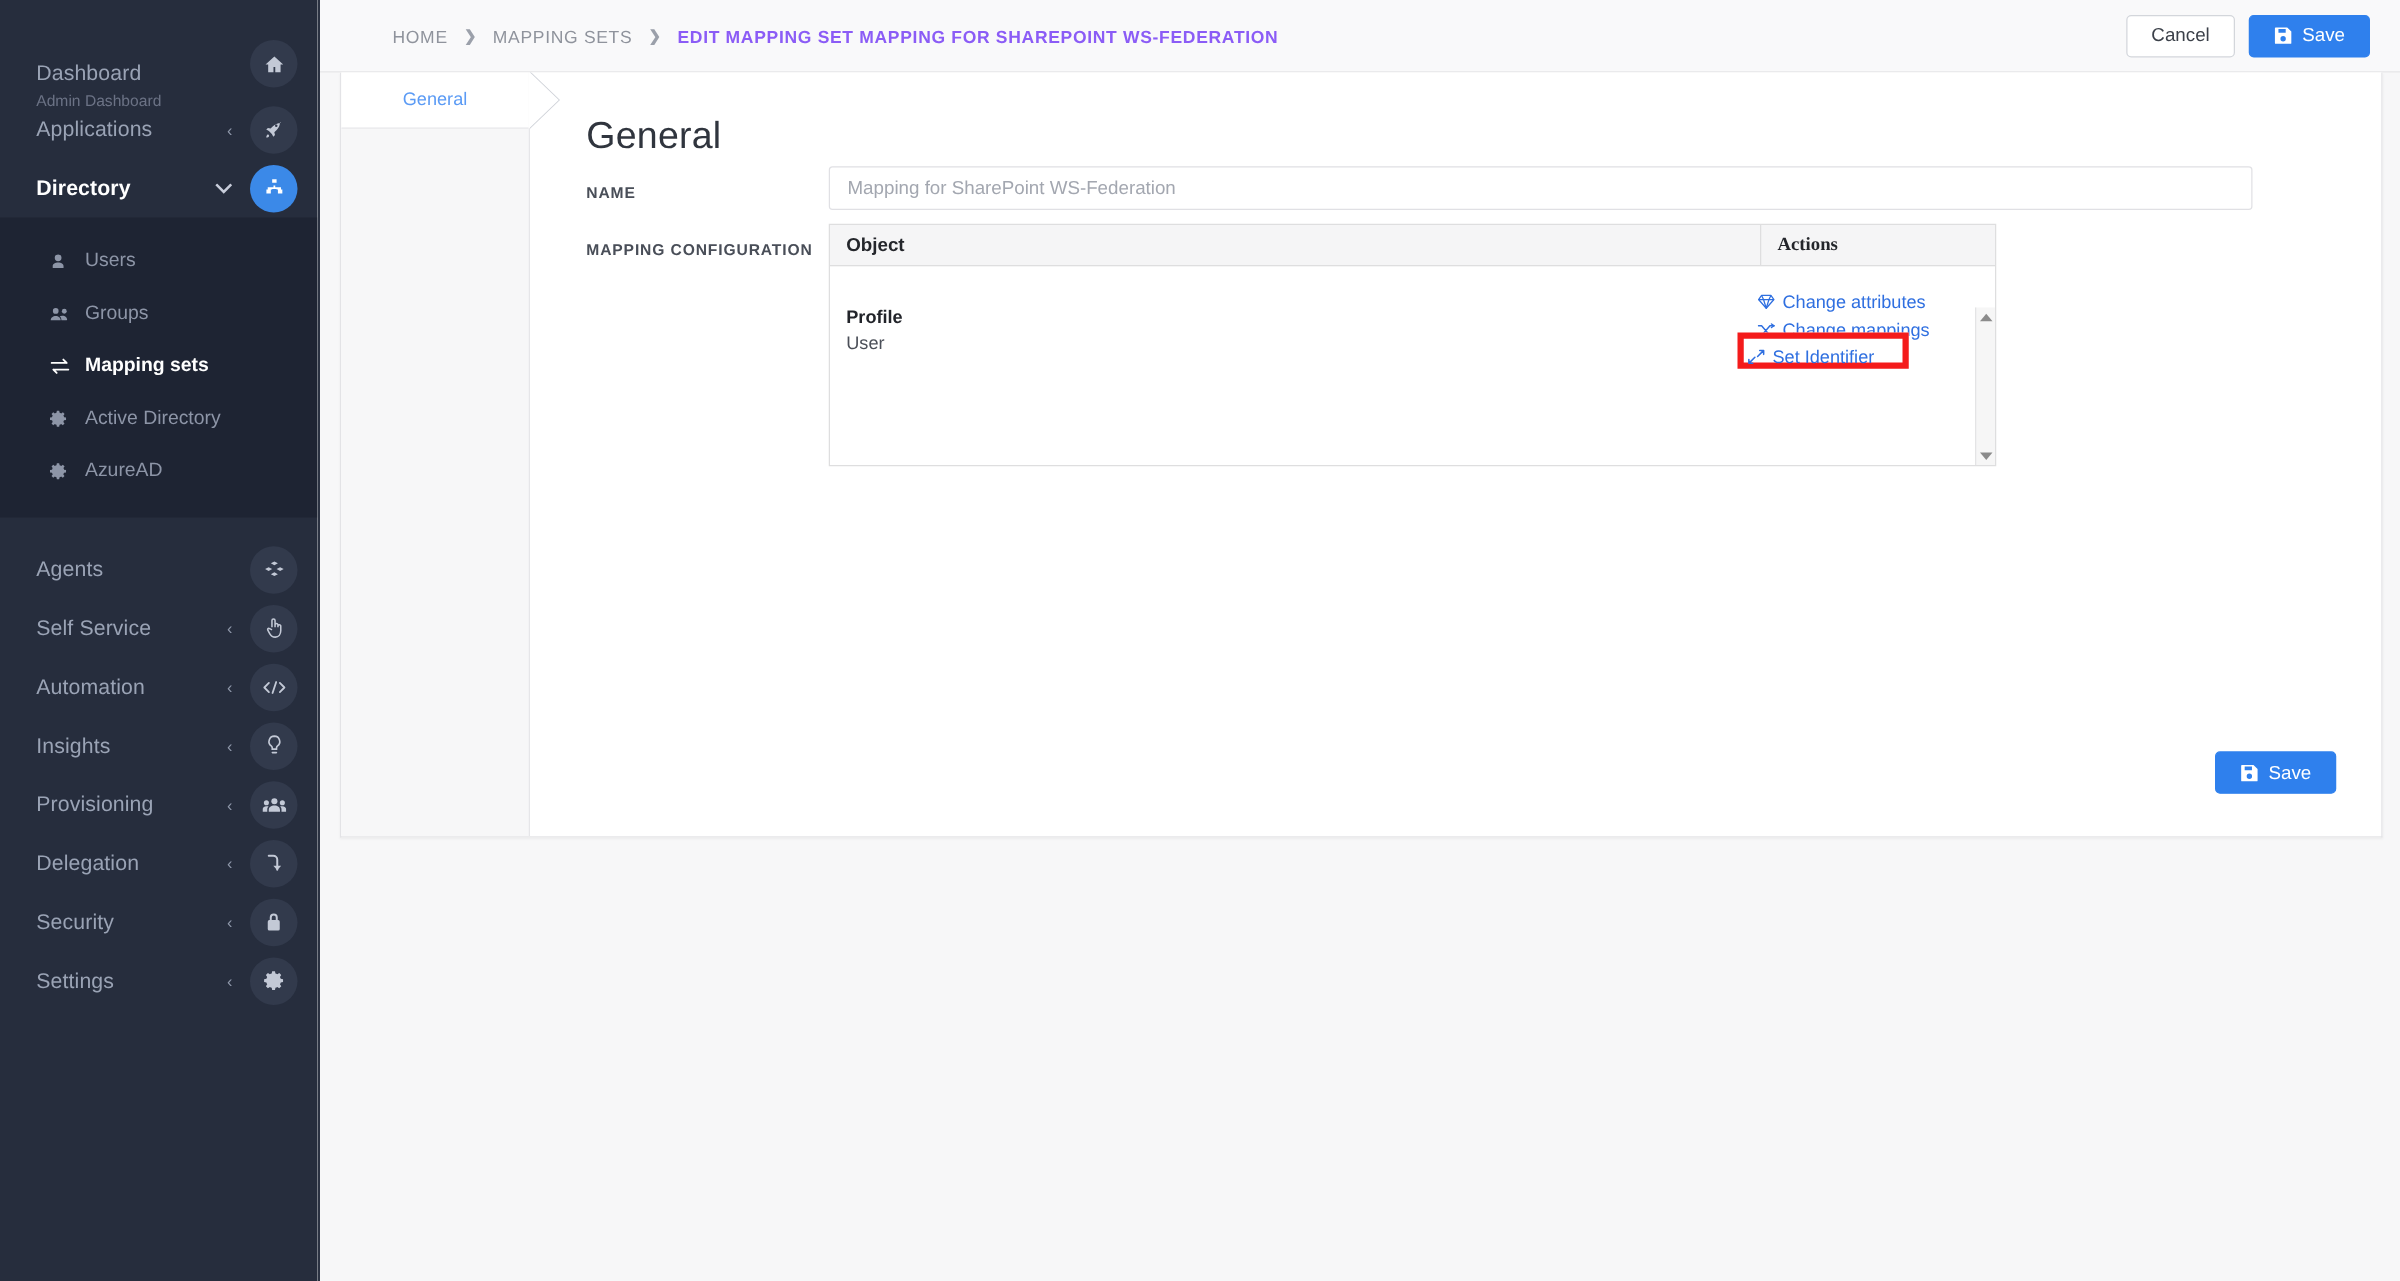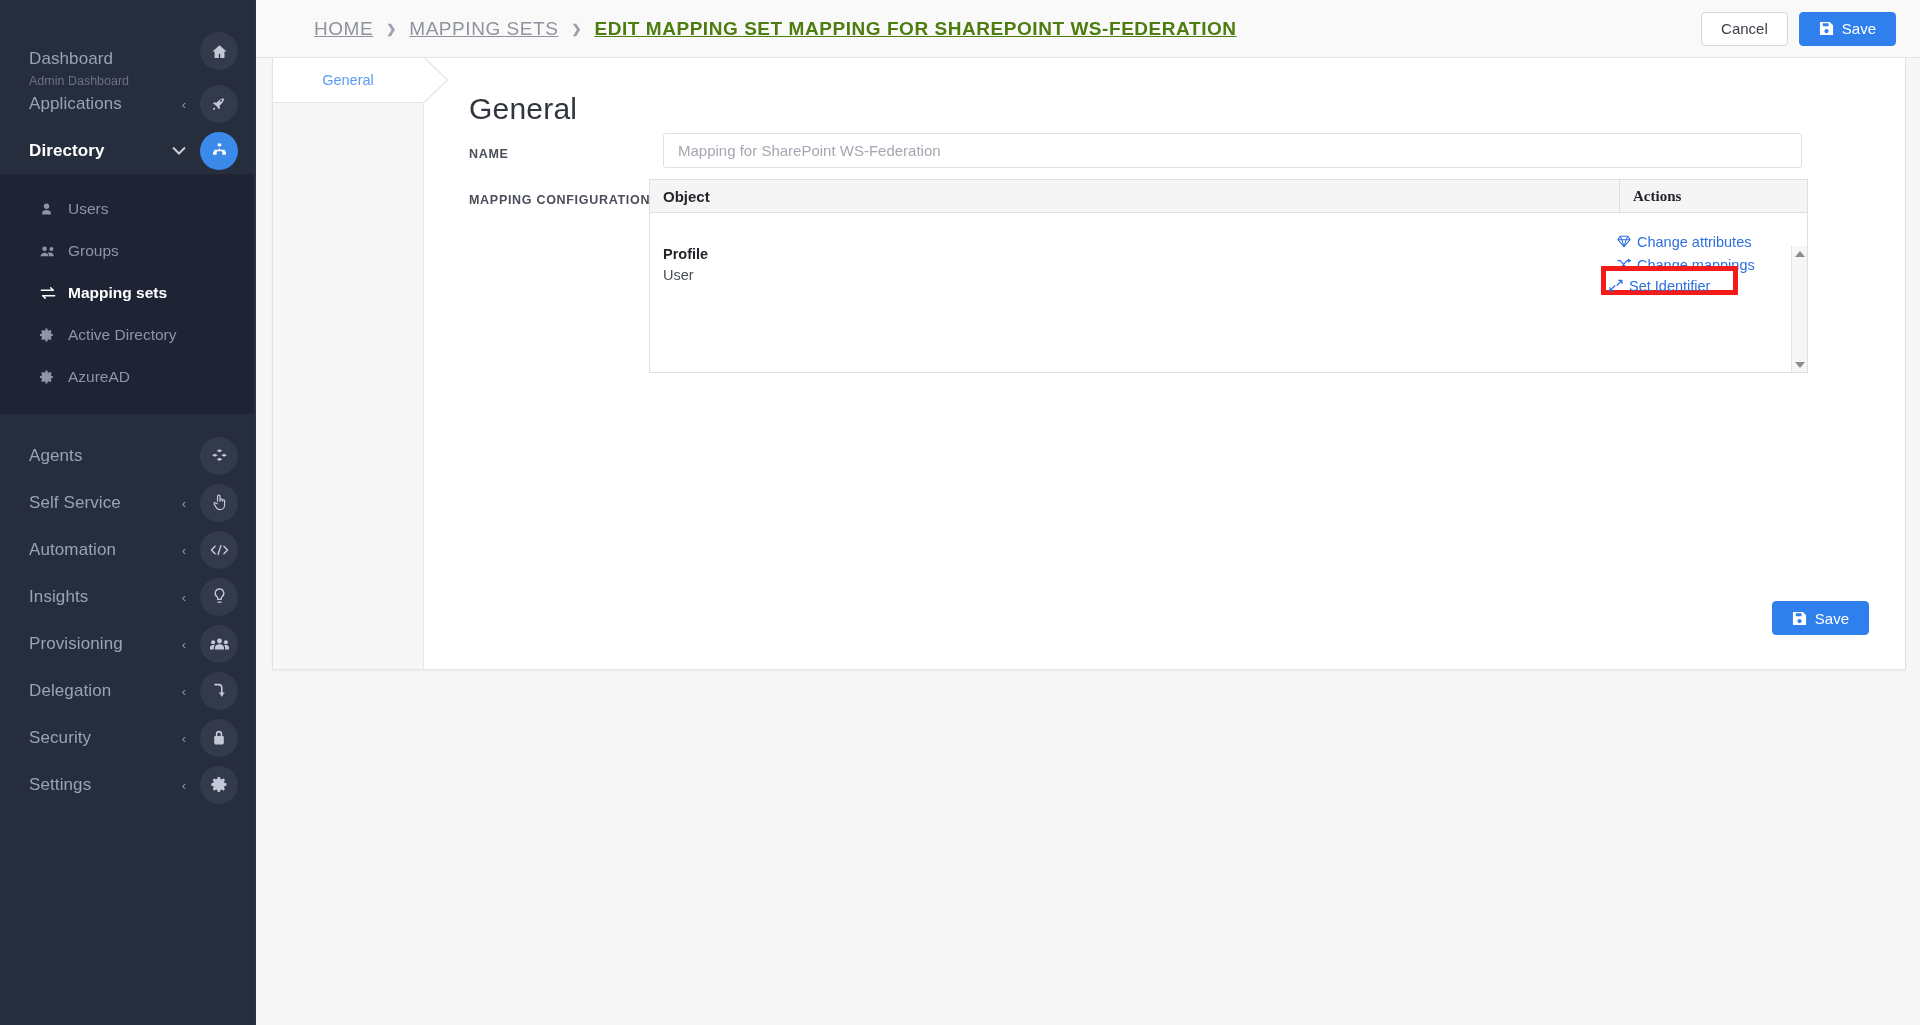--- a/index.html
+++ b/index.html
@@ -78,26 +78,25 @@
 
   
   #topbar {
     position: relative;
     height: 58px; background: #f9f9fa;
     border-bottom: 1px solid #e5e5e8;
     display: flex; align-items: center;
     padding-left: 58px;
   }
   .crumb {
-    font-size: 19px; letter-spacing: .55px;
+    font-size: 14px; letter-spacing: .55px;
     color: #8f939c; cursor: pointer;
     text-transform: uppercase;
-    text-decoration: underline;
-  }
-  .crumb.current { color: #4d7c0f; font-weight: bold; cursor: default; }
+  }
+  .crumb.current { color: #8b5cf6; font-weight: bold; cursor: default; }
   .crumb-sep {
     margin: 0 13px; color: #9ba0aa; font-size: 12px; font-weight: bold;
   }
   #topbar-actions {
     position: absolute; right: 24px; top: 50%; transform: translateY(-50%);
     display: flex; gap: 11px; align-items: center;
   }
   .btn {
     height: 34px; border-radius: 4px;
     display: inline-flex; align-items: center; justify-content: center;
@@ -178,22 +177,22 @@
     width: 1139px; height: 35px;
     border: 1px solid #e0e0e4; border-radius: 3px;
     background: #ffffff;
     display: flex; align-items: center; padding-left: 14px;
     font-size: 15px; color: #a3a7b0;
     cursor: text;
   }
 
   
   #table-wrap {
-    position: absolute; left: 224px; top: 121px;
-    width: 1159px; height: 194px;
+    position: absolute; left: 238px; top: 121px;
+    width: 934px; height: 194px;
     border: 1px solid #dededf;
     background: #ffffff;
     overflow: hidden;
   }
   #thead {
     display: flex; height: 33px;
     background: #f5f5f6;
     border-bottom: 1px solid #dededf;
   }
   .th {

